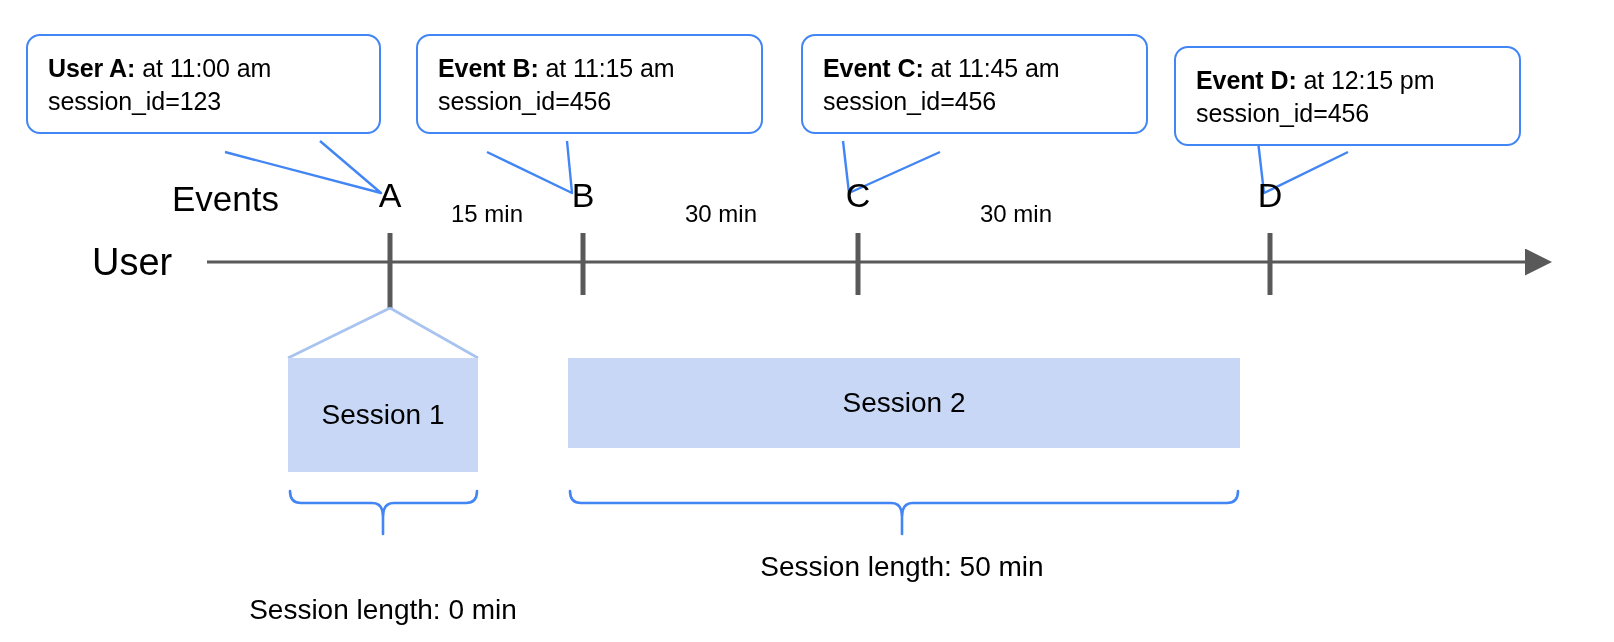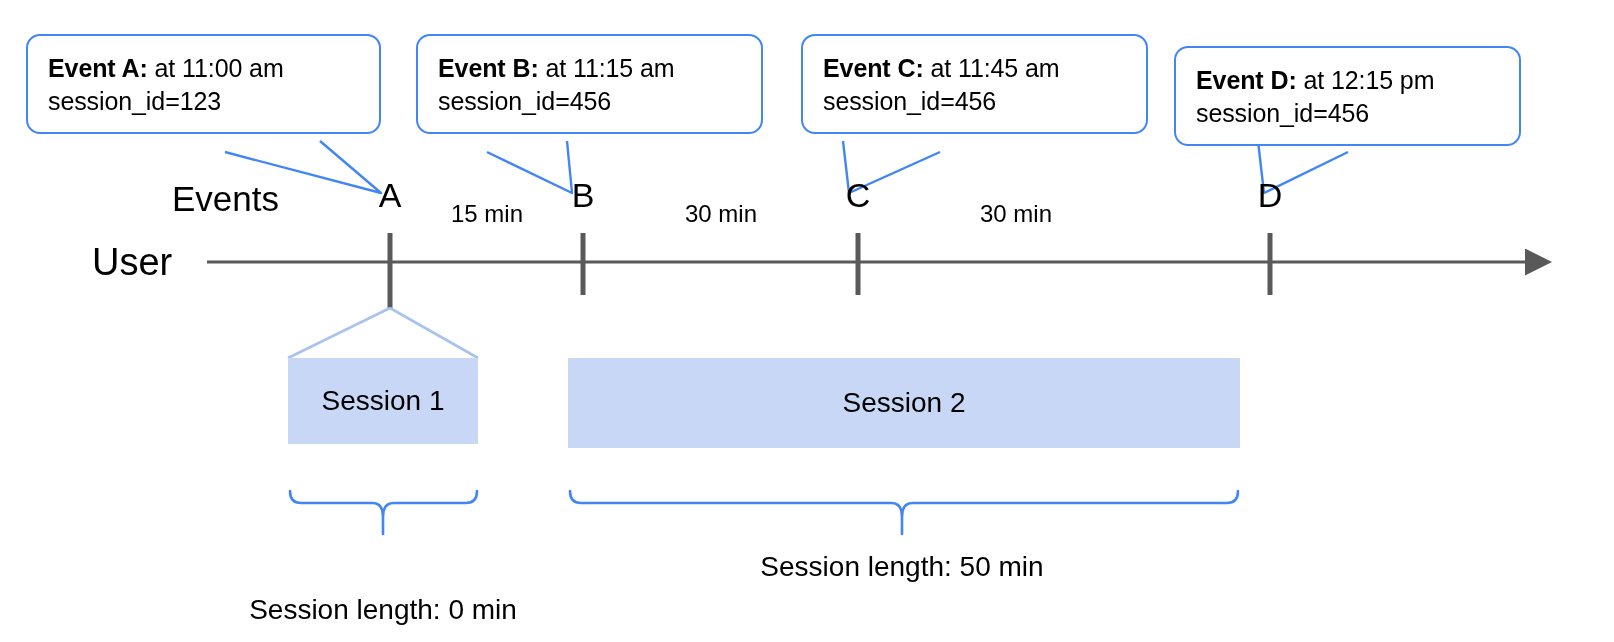--- a/index.html
+++ b/index.html
@@ -50,40 +50,40 @@
     justify-content:center;
   }
   .sessbar span{font-size:28px;color:#000;}
 </style>
 </head>
 <body>
 
 <div id="stage">
 
   <div class="callout" style="left:26px;top:34px;width:355px;">
-    <div class="line"><span class="ttl">Event A:</span><span> at 11:00 am</span></div>
+    <div class="line"><span class="ttl">User A:</span><span> at 11:00 am</span></div>
     <div class="line">session_id=123</div>
   </div>
 
   <div class="callout" style="left:416px;top:34px;width:347px;">
     <div class="line"><span class="ttl">Event B:</span><span> at 11:15 am</span></div>
     <div class="line">session_id=456</div>
   </div>
 
   <div class="callout" style="left:801px;top:34px;width:347px;">
     <div class="line"><span class="ttl">Event C:</span><span> at 11:45 am</span></div>
     <div class="line">session_id=456</div>
   </div>
 
   <div class="callout" style="left:1174px;top:46px;width:347px;">
     <div class="line"><span class="ttl">Event D:</span><span> at 12:15 pm</span></div>
     <div class="line">session_id=456</div>
   </div>
 
-  <div class="sessbar" style="left:288px;top:358px;width:190px;height:86px;text-align:right;">
+  <div class="sessbar" style="left:288px;top:358px;width:190px;height:114px;text-align:right;">
     <span>Session 1</span>
   </div>
   <div class="sessbar" style="left:568px;top:358px;width:672px;height:90px;">
     <span>Session 2</span>
   </div>
 
   <div class="lbl events-lbl">Events</div>
   <div class="lbl user-lbl">User</div>
 
   <div class="lbl tick-letter" style="left:390px;">A</div>

